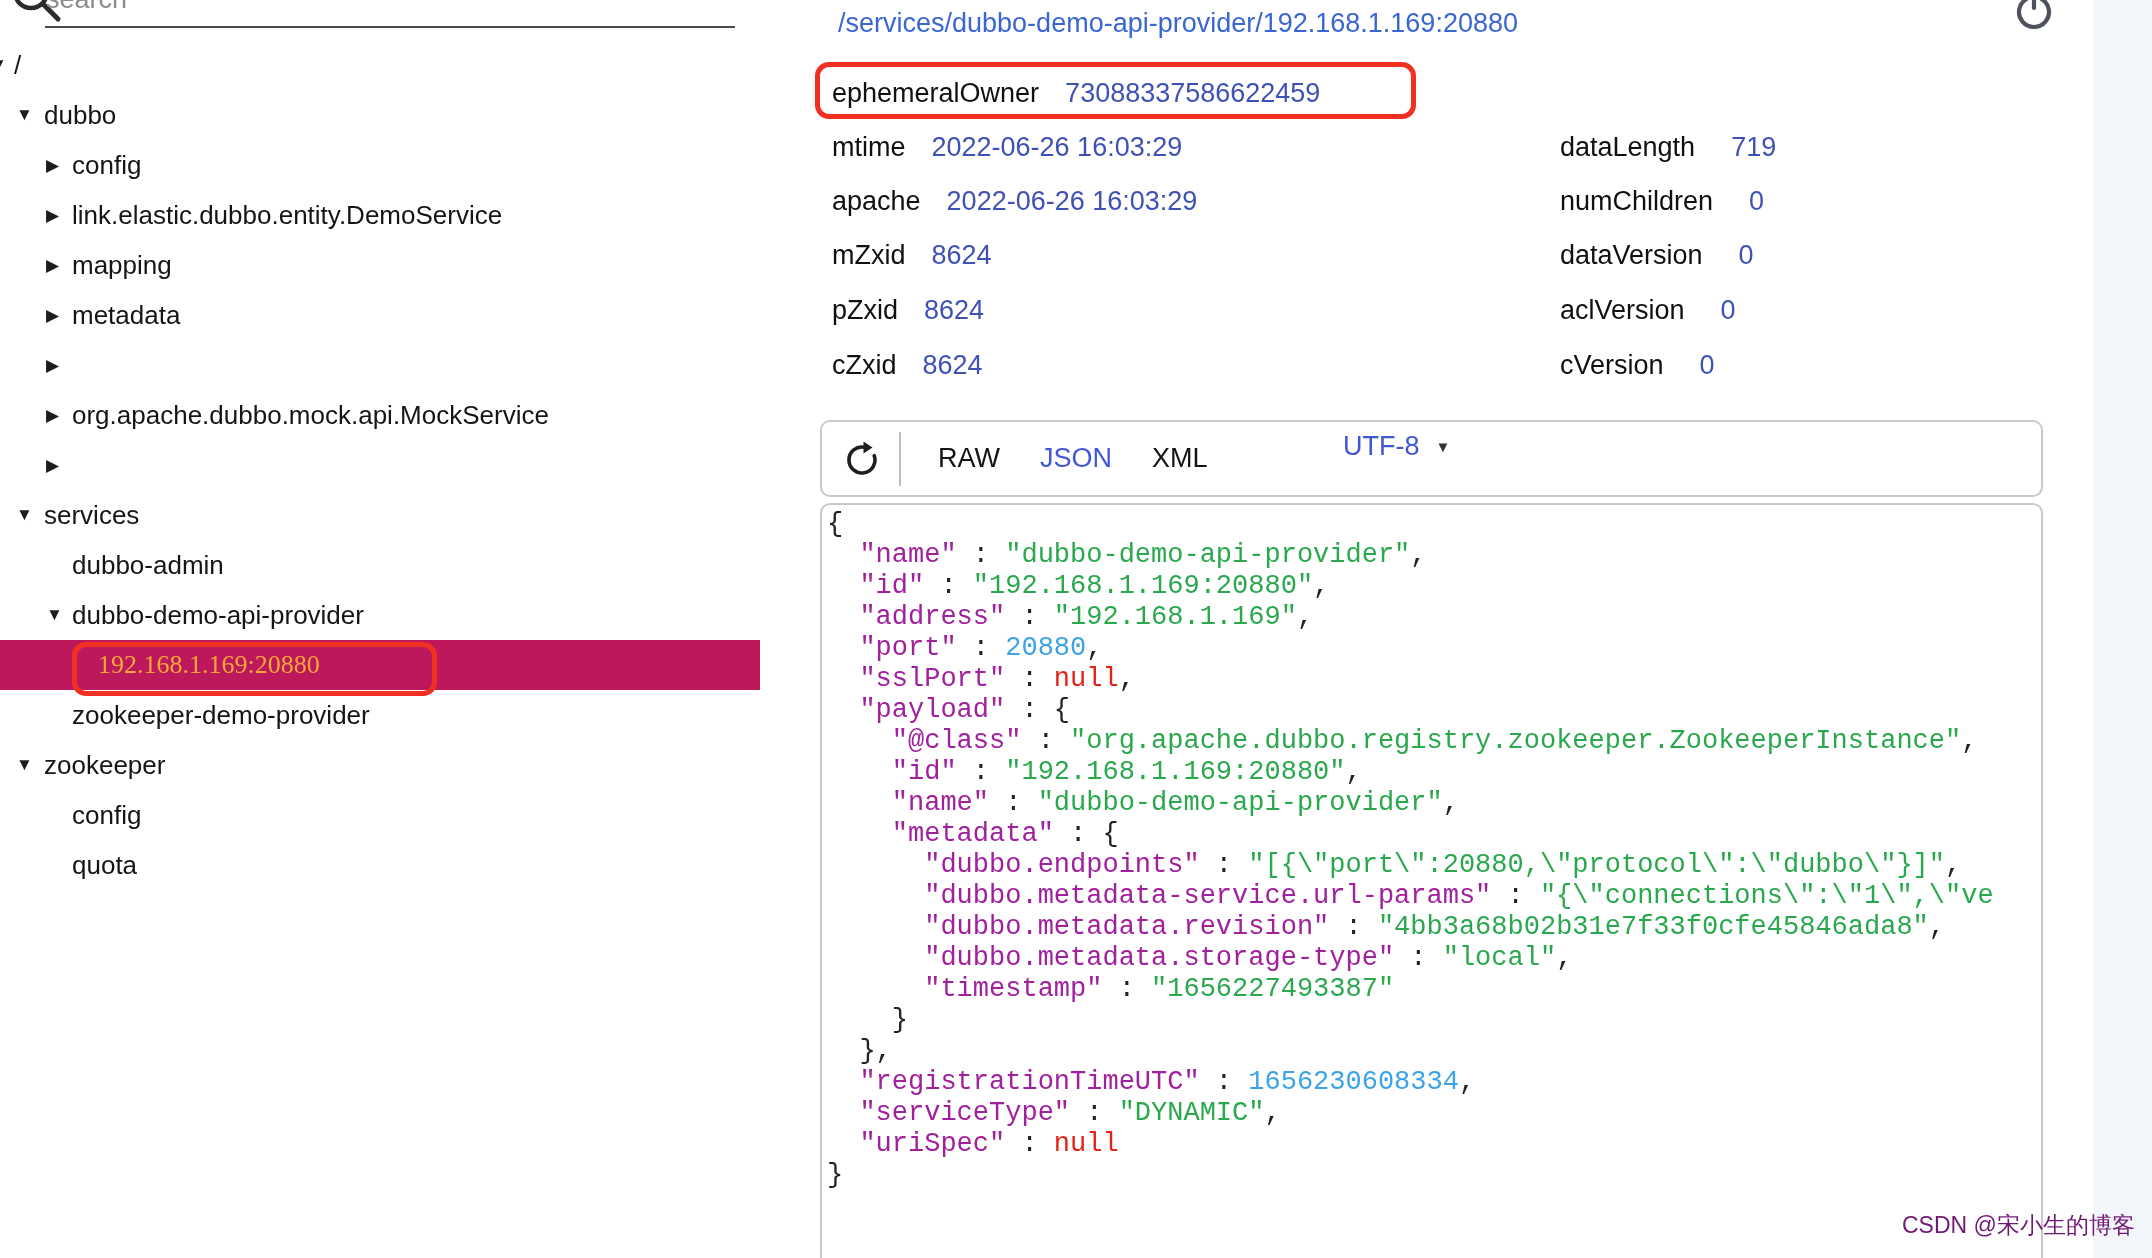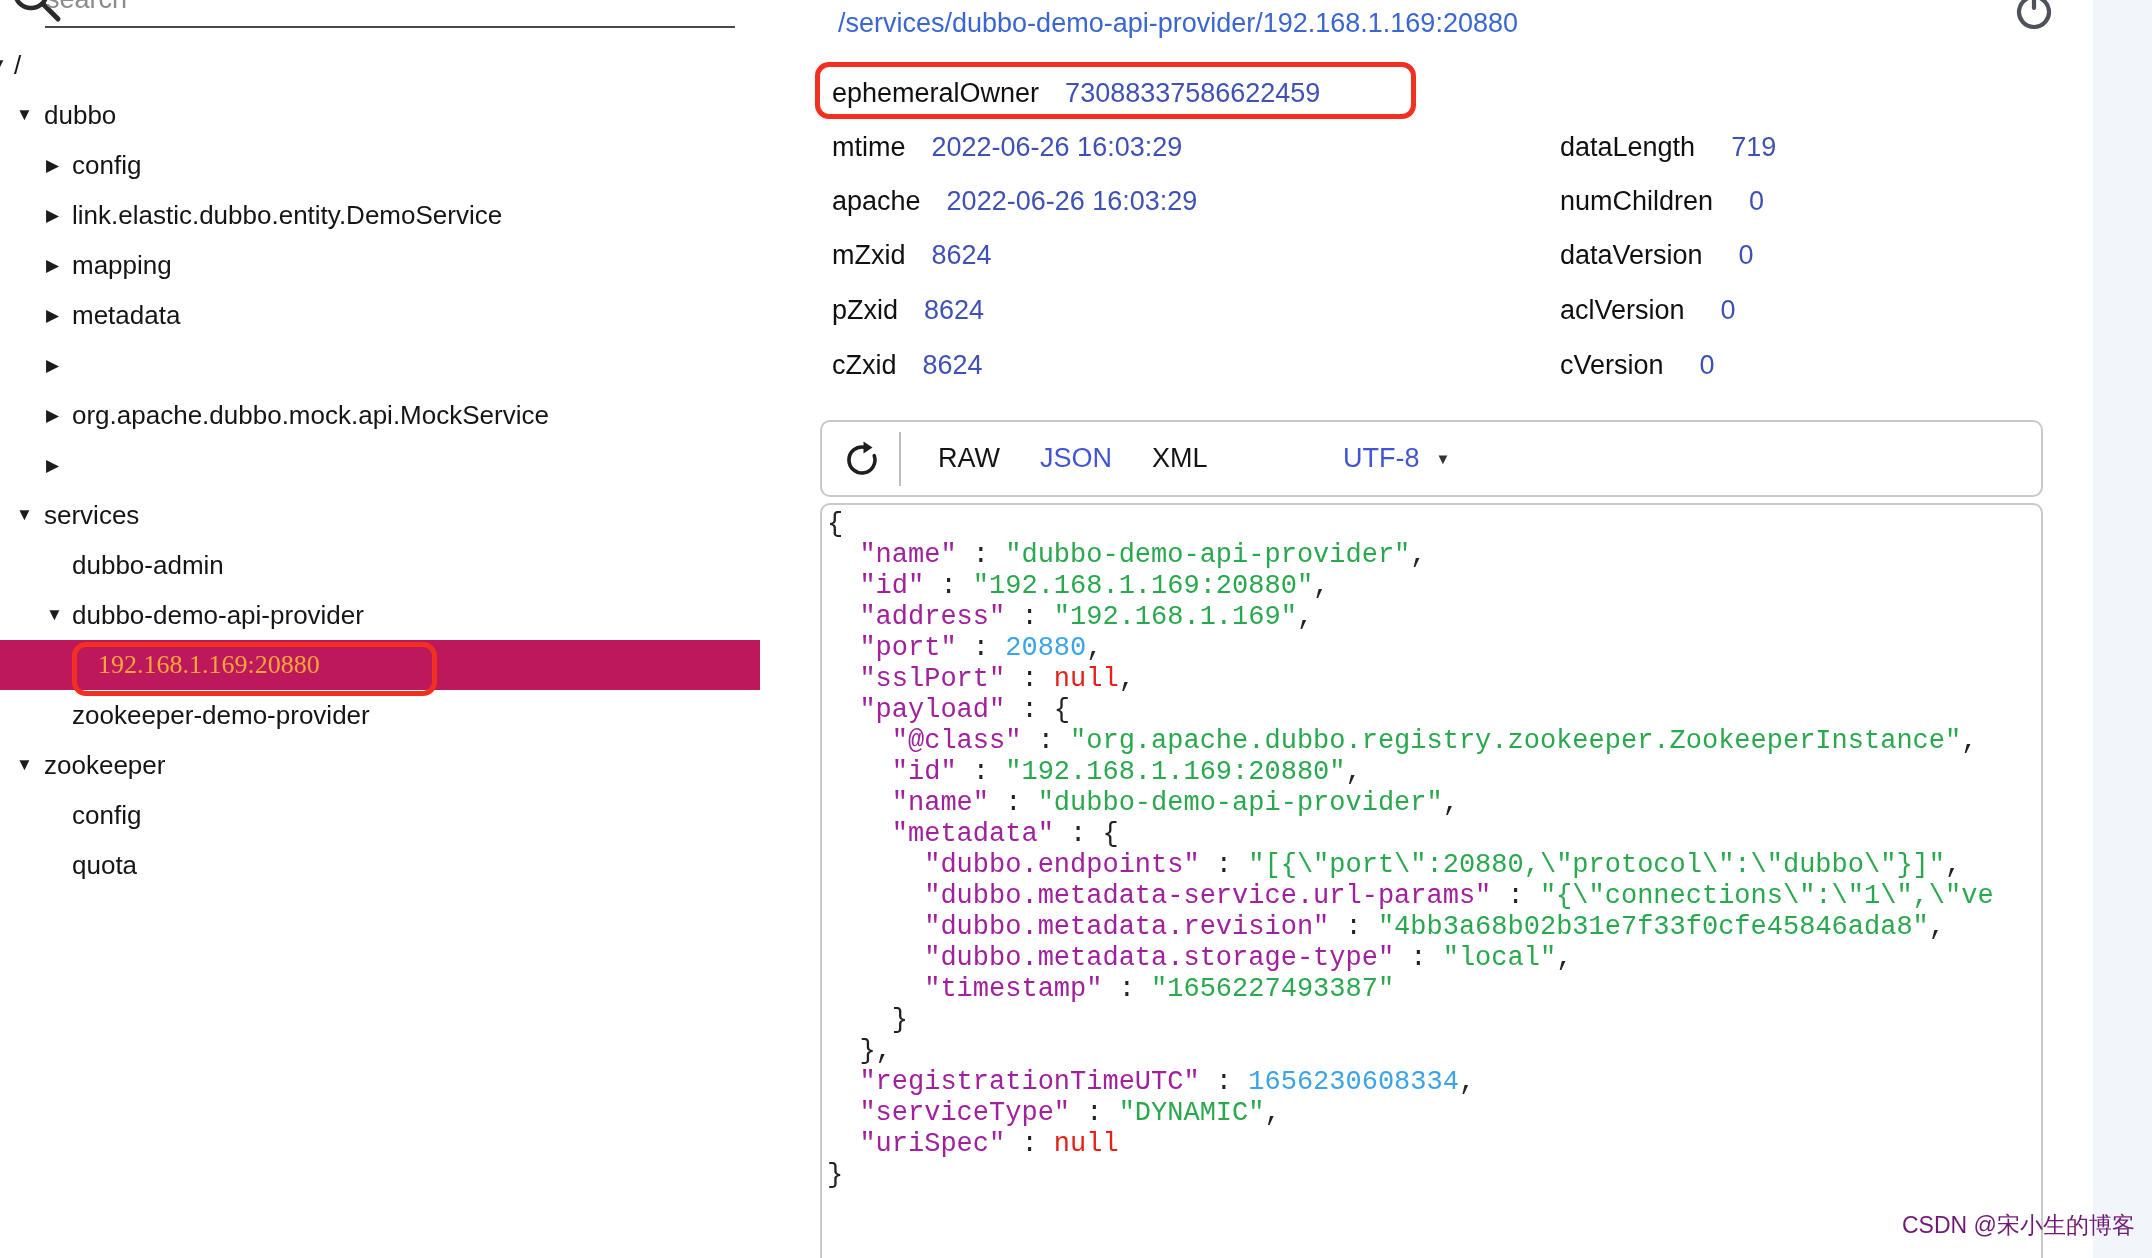--- a/index.html
+++ b/index.html
@@ -23,21 +23,21 @@
   .stat-row{position:absolute;display:flex;align-items:center;height:40px;white-space:nowrap;}
   .stat-label{font-size:27px;color:#101010;}
   .stat-value{font-size:27px;color:#3f51b5;}
   .gap38{gap:26px;} .gap36{gap:36px;}
   
   .panel-header{left:820px;top:420px;width:1223px;height:77px;border:2px solid #c9c9c9;border-radius:10px;box-sizing:border-box;background:#fff;}
   .header-divider{left:899px;top:432px;width:0;height:54px;border-left:2px solid #bdbdbd;}
   .format-tabs{left:938px;top:420px;height:77px;display:flex;align-items:center;gap:40px;}
   .tab{font-size:27px;font-weight:500;color:#141414;cursor:pointer;}
   .tab.active{color:#4255d4;}
-  .encoding{left:1343px;top:420px;height:77px;display:flex;align-items:center;gap:16px;}
+  .encoding{left:1343px;top:408px;height:77px;display:flex;align-items:center;gap:16px;}
   .enc-label{font-size:27px;font-weight:500;color:#4255d4;}
   .enc-arrow{font-size:15px;color:#333;}
   .panel-body{left:820px;top:503px;width:1223px;height:770px;border:2px solid #c9c9c9;border-radius:10px;
     box-sizing:border-box;background:#fff;overflow:hidden;padding:4px 0 0 5px;}
   .jline{font-family:"Liberation Mono",monospace;font-size:27px;line-height:31px;white-space:pre;color:#222;}
   .j-p{color:#222;} .j-k{color:#a0209e;} .j-s{color:#2aa84d;} .j-n{color:#3ba3e6;} .j-u{color:#e42217;}
   
   .watermark{left:1902px;top:1210px;font-size:23px;color:#701a75;white-space:nowrap;}
   svg{display:block;}
 </style>

